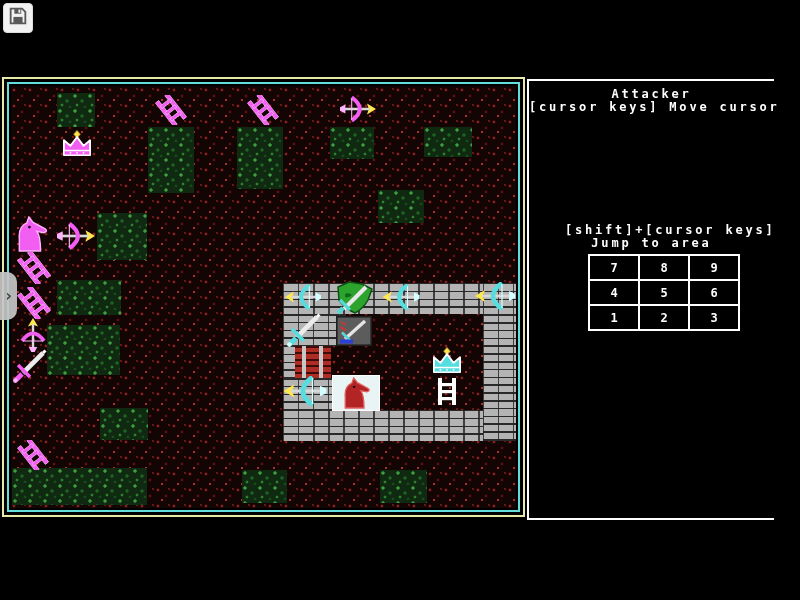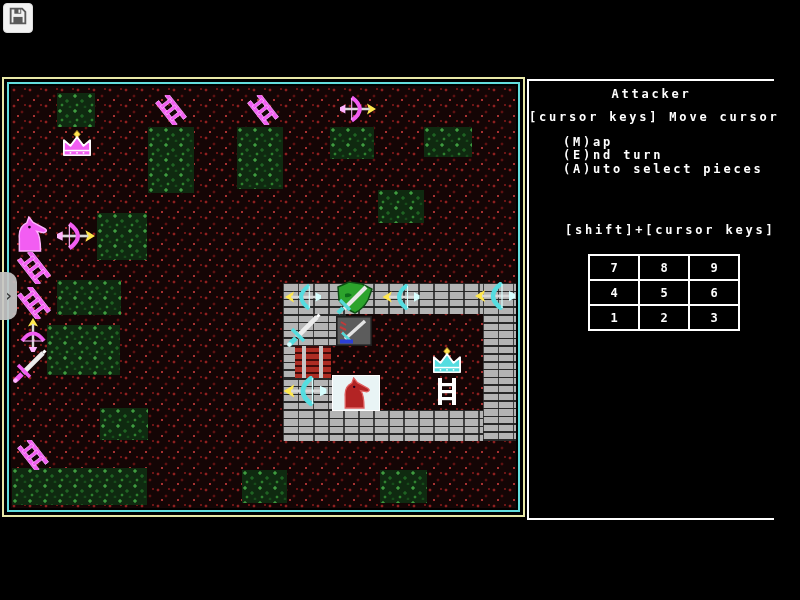--- a/index.html
+++ b/index.html
@@ -76,21 +76,21 @@
   
   .sidebar{
     position:absolute;left:527px;top:79px;width:247px;height:441px;
     box-sizing:border-box;background:#000;
     border-top:2px solid #fff;border-left:2px solid #fff;border-bottom:2px solid #fff;
     color:#fff;font-weight:bold;font-size:12px;letter-spacing:2.8px;padding-left:20px;
   }
   .sb-line{position:absolute;white-space:nowrap;}
   .sb-center{left:0;right:0;text-align:center;}
   .sb-title{top:6px;}
-  .sb-move{top:29px;}
+  .sb-move{top:19px;}
   .sb-menu{position:absolute;top:55px;left:34px;line-height:13.4px;}
   .sb-select{top:105px;left:34px;}
   .sb-jump1{top:142px;margin-left:36px;}
   .sb-jump2{top:155px;}
   .keypad{
     position:absolute;top:173px;left:59px;border-collapse:collapse;
   }
   .keypad td{
     width:46px;height:21px;border:2px solid #fff;text-align:center;
     color:#fff;font-weight:bold;font-size:12px;letter-spacing:0;
@@ -308,26 +308,22 @@
             <use href="#sym-ladderV"></use>
           </svg>
         </div>
       </div>
   </div>
 </div>
 
 <div class="sidebar">
   <div class="sb-line sb-center sb-title">Attacker</div>
   <div class="sb-line sb-center sb-move">[cursor keys] Move cursor</div>
-  <div class="sb-menu">
-    <div>(M)ap</div>
-    <div>(E)nd turn</div>
-    <div>(A)uto select pieces</div>
-  </div>
   <div class="sb-line sb-center sb-jump1">[shift]+[cursor keys]</div>
+  <div class="sb-line sb-center sb-jump2">Jump to area</div>
   <table class="keypad">
     <tbody>
         <tr>
       <td>7</td>
       <td>8</td>
       <td>9</td>
     </tr>
     <tr>
       <td>4</td>
       <td>5</td>

